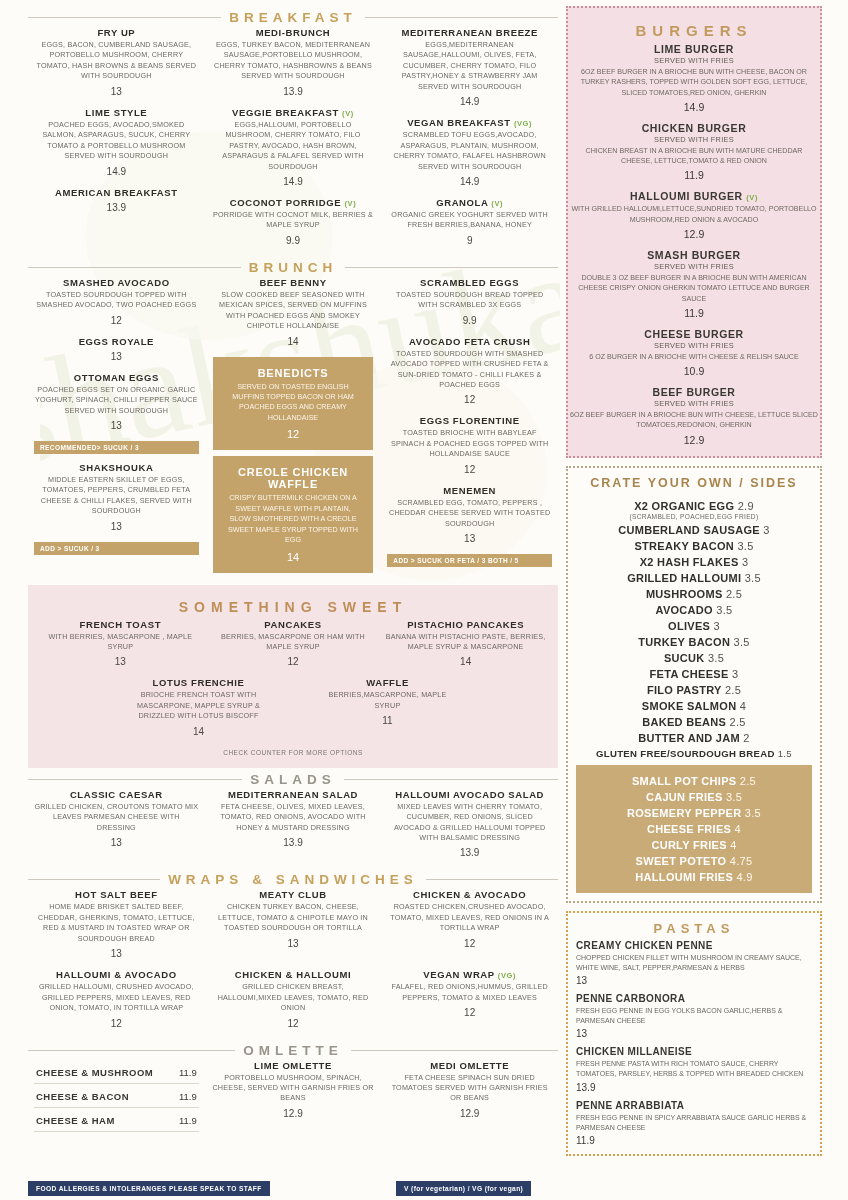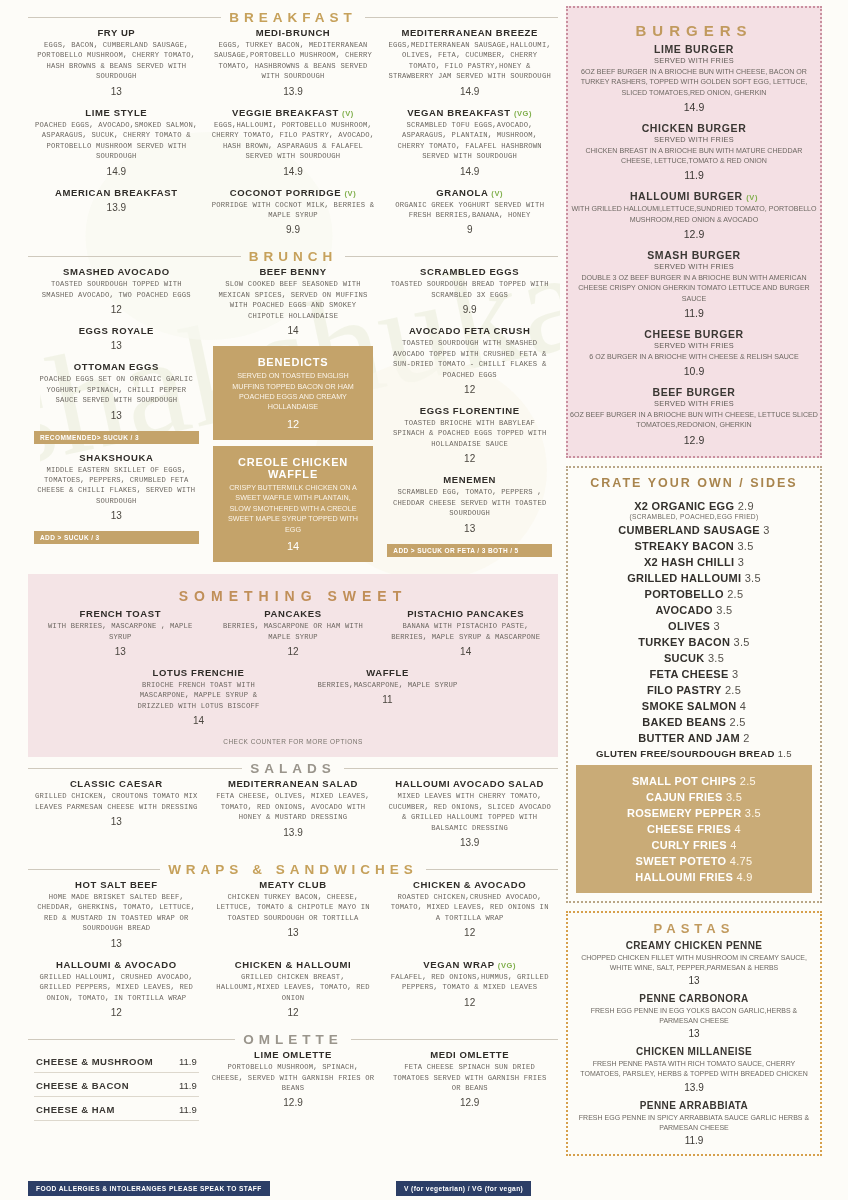--- a/index.html
+++ b/index.html
@@ -46,21 +46,21 @@
   .grid3 { display:flex; }
   .grid3 > div { flex:1; padding:0 6px; }
   .item { text-align:center; margin-bottom:10px; }
   .item .nm {
     font-size:9.5px; font-weight:bold; letter-spacing:.6px; color:#2f2c28;
     text-transform:uppercase;
   }
   .item .nm .tag { color:#7fae4a; font-size:7.5px; }
   .item .ds {
     font-size:7.2px; line-height:1.45; color:#6d6862; margin-top:2px;
-    text-transform:uppercase; letter-spacing:.2px;font-family:Liberation Mono, monospace;
+    text-transform:uppercase; letter-spacing:.2px;
   }
   .item .pr { font-size:10px; color:#4a463f; margin-top:4px; }
 
   
   .boxed {
     background:#c4a36a; color:#fff; padding:10px 12px; text-align:center;
     margin:4px 2px 6px;
   }
   .boxed .nm { color:#fff; font-size:11px; font-weight:bold; letter-spacing:.8px; }
   .boxed .ds { color:#fbf4e9; font-size:7.2px; line-height:1.45; margin-top:3px; }
@@ -105,21 +105,21 @@
   .sides .sec-title { color:#a9854e; letter-spacing:2px; font-size:12.5px; padding:2px 0 6px; }
   .side-row { text-align:center; font-size:11px; font-weight:bold; color:#33302c; margin:4px 0; letter-spacing:.3px; }
   .side-row .p { font-weight:normal; color:#55514b; }
   .side-row .sm { display:block; font-size:6.6px; font-weight:normal; color:#6d6862; letter-spacing:.3px; margin-top:1px; }
   .fries-box { background:#c9ab77; margin-top:6px; padding:6px 4px; }
   .fries-box .side-row { color:#fff; }
   .fries-box .side-row .p { color:#fff8ec; }
 
   .pastas { border:2px dotted #d6a04c; margin-top:8px; padding:6px 8px 8px; }
   .pastas .sec-title { color:#c19a5e; letter-spacing:5px; font-size:13px; padding:2px 0 4px; }
-  .p-item { text-align:center; margin-bottom:7px; }
+  .p-item { margin-bottom:7px; }
   .p-item .nm { font-size:10px; font-weight:bold; letter-spacing:.4px; }
   .p-item .ds { font-size:7px; color:#6d6862; line-height:1.45; margin-top:2px; text-transform:uppercase; }
   .p-item .pr { font-size:10px; margin-top:2px; }
 
   
   .footer { position:absolute; left:0; bottom:0; width:848px; height:22px; z-index:3; }
   .fbar {
     position:absolute; bottom:4px; background:#2c3e66; color:#fff;
     font-size:6.6px; font-weight:bold; letter-spacing:.4px; padding:4px 8px;
   }
@@ -482,23 +482,23 @@
     <div class="sides">
       <div class="sec-title">CRATE YOUR OWN / SIDES</div>
 
       <div class="side-row">
         <span>X2 ORGANIC EGG</span>
         <span class="p">2.9</span>
         <span class="sm">(SCRAMBLED, POACHED,EGG FRIED)</span>
       </div>
       <div class="side-row"><span>CUMBERLAND SAUSAGE</span> <span class="p">3</span></div>
       <div class="side-row"><span>STREAKY BACON</span> <span class="p">3.5</span></div>
-      <div class="side-row"><span>X2 HASH CHILLI</span> <span class="p">3</span></div>
+      <div class="side-row"><span>X2 HASH FLAKES</span> <span class="p">3</span></div>
       <div class="side-row"><span>GRILLED HALLOUMI</span> <span class="p">3.5</span></div>
-      <div class="side-row"><span>PORTOBELLO</span> <span class="p">2.5</span></div>
+      <div class="side-row"><span>MUSHROOMS</span> <span class="p">2.5</span></div>
       <div class="side-row"><span>AVOCADO</span> <span class="p">3.5</span></div>
       <div class="side-row"><span>OLIVES</span> <span class="p">3</span></div>
       <div class="side-row"><span>TURKEY BACON</span> <span class="p">3.5</span></div>
       <div class="side-row"><span>SUCUK</span> <span class="p">3.5</span></div>
       <div class="side-row"><span>FETA CHEESE</span> <span class="p">3</span></div>
       <div class="side-row"><span>FILO PASTRY</span> <span class="p">2.5</span></div>
       <div class="side-row"><span>SMOKE SALMON</span> <span class="p">4</span></div>
       <div class="side-row"><span>BAKED BEANS</span> <span class="p">2.5</span></div>
       <div class="side-row"><span>BUTTER AND JAM</span> <span class="p">2</span></div>
       <div class="side-row" style="font-size:9.6px"><span>GLUTEN FREE/SOURDOUGH BREAD</span> <span class="p">1.5</span></div>

